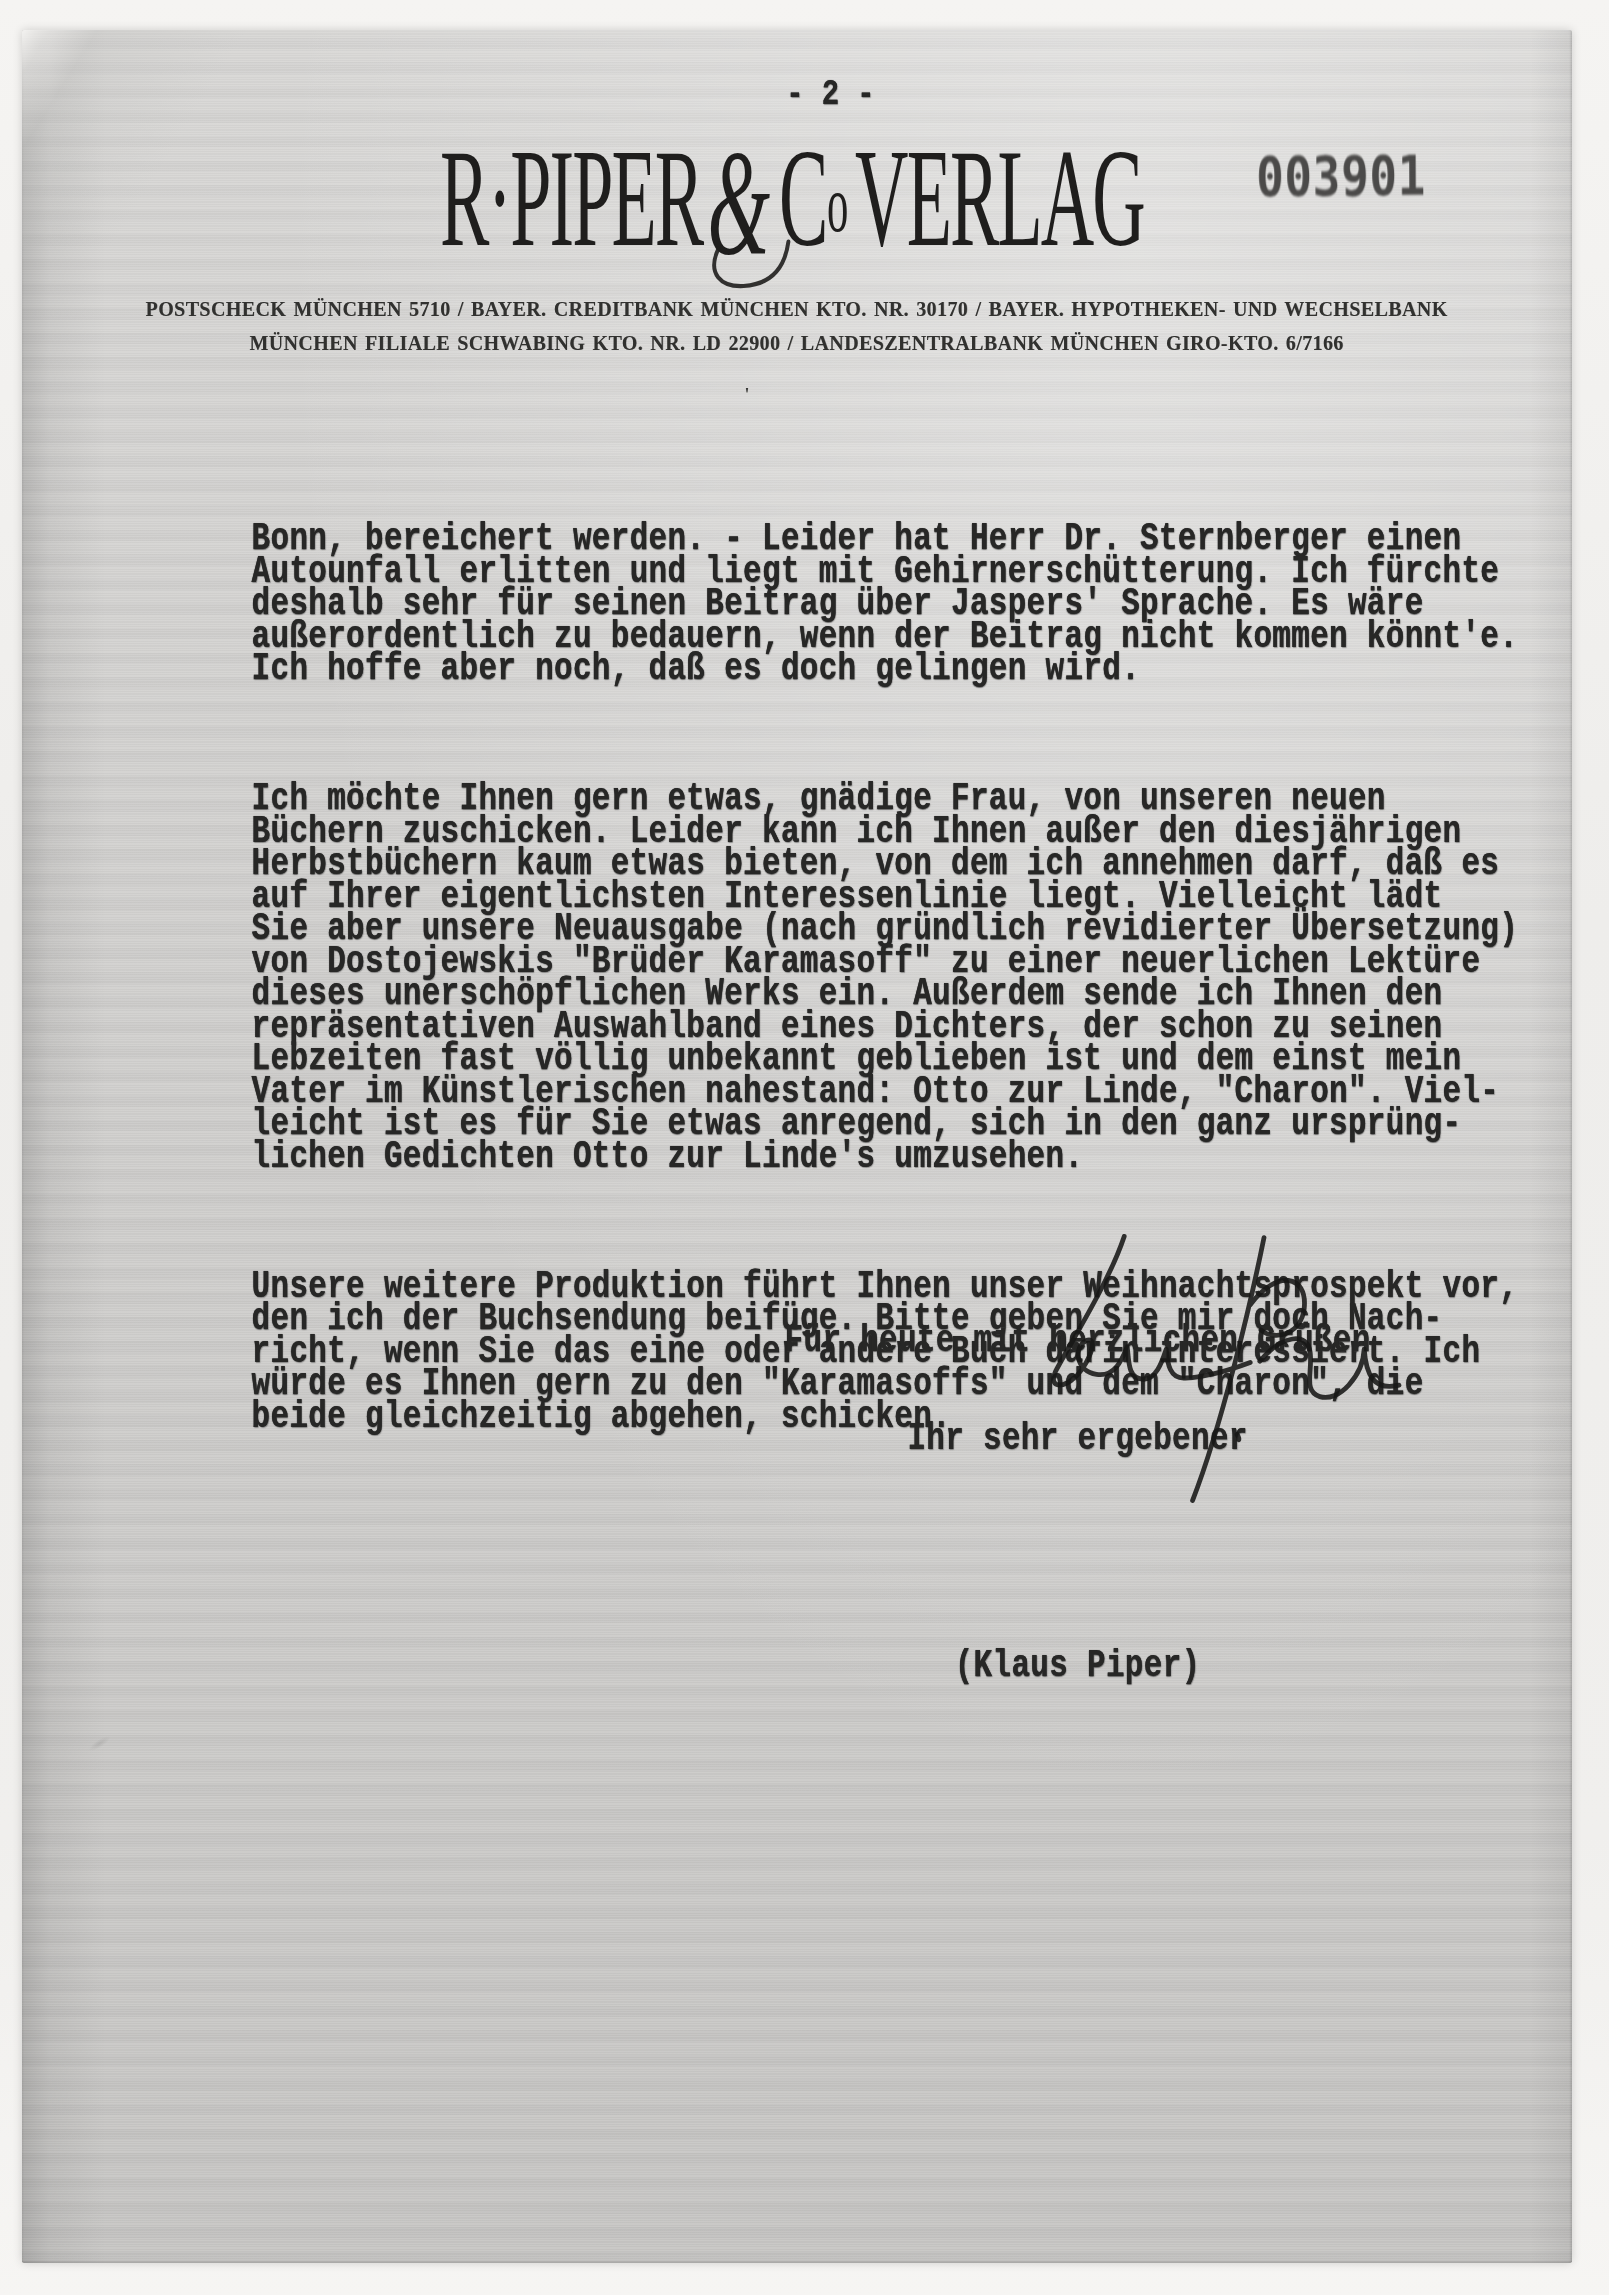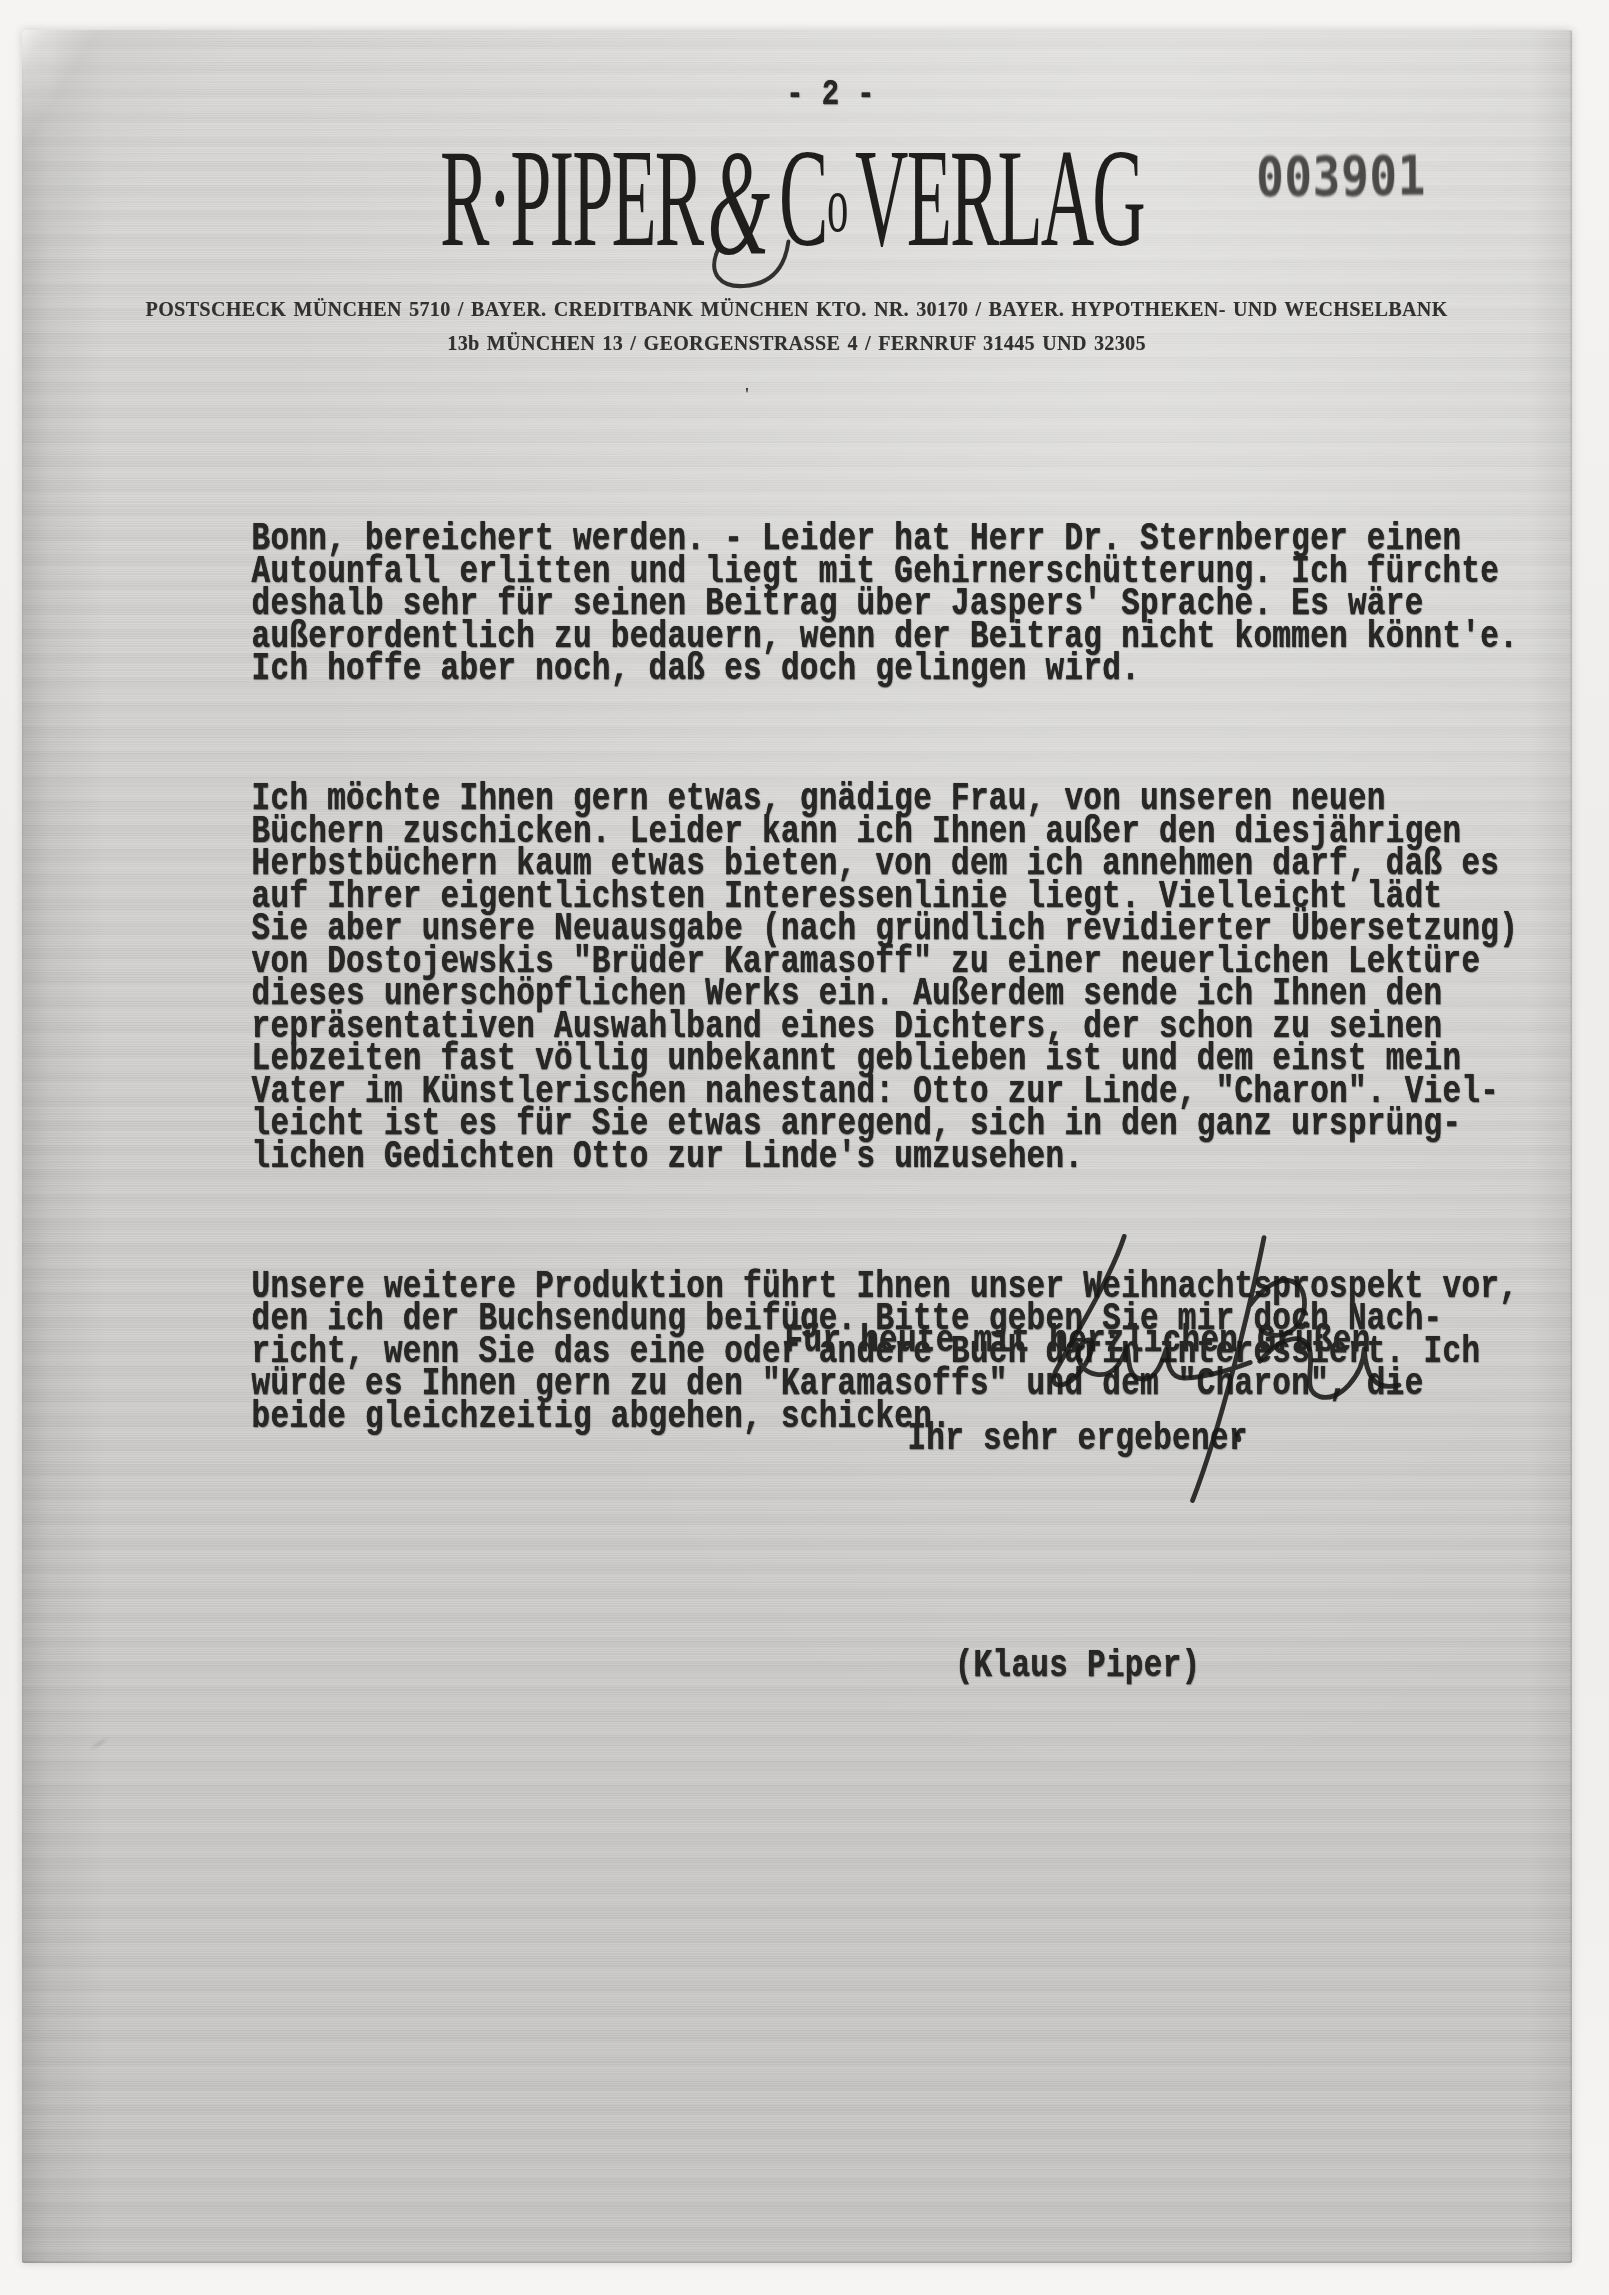--- a/index.html
+++ b/index.html
@@ -85,21 +85,21 @@
       <text x="1212" y="148" font-size="134">o</text>
       <text x="1300" y="172" font-size="232" letter-spacing="-6">VERLAG</text>
     </g>
     <path d="M497,178 C476,220 502,242 542,240 C594,237 616,208 622,166" fill="none" stroke="#1f1e1d" stroke-width="7" stroke-linecap="round" opacity="0.9"></path>
   </svg>
 
   <div class="stamp">003901</div>
 
   <div class="letterhead">
     <div class="letterhead-line">POSTSCHECK MÜNCHEN 5710 / BAYER. CREDITBANK MÜNCHEN KTO. NR. 30170 / BAYER. HYPOTHEKEN- UND WECHSELBANK</div>
-    <div class="letterhead-line">13b MÜNCHEN 13 / GEORGENSTRASSE 4 / FERNRUF 31445 UND 32305</div>
+    <div class="letterhead-line">MÜNCHEN FILIALE SCHWABING KTO. NR. LD 22900 / LANDESZENTRALBANK MÜNCHEN GIRO-KTO. 6/7166</div>
   </div>
 
   <div class="apostrophe-mark">'</div>
 
   <div class="letter-body typew">
     <div class="para">Bonn, bereichert werden. - Leider hat Herr Dr. Sternberger einen
 Autounfall erlitten und liegt mit Gehirnerschütterung. Ich fürchte
 deshalb sehr für seinen Beitrag über Jaspers' Sprache. Es wäre
 außerordentlich zu bedauern, wenn der Beitrag nicht kommen könnt'e.
 Ich hoffe aber noch, daß es doch gelingen wird.</div>

